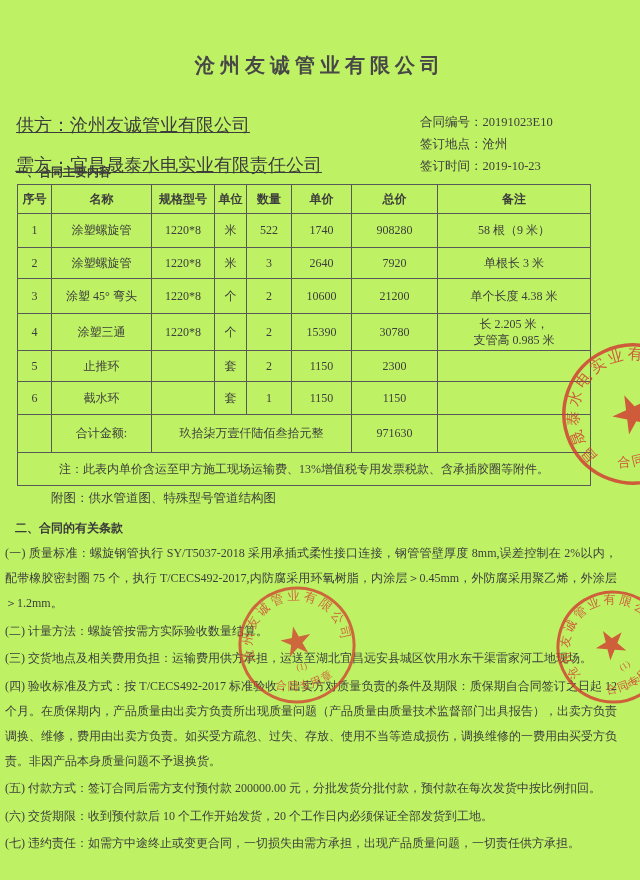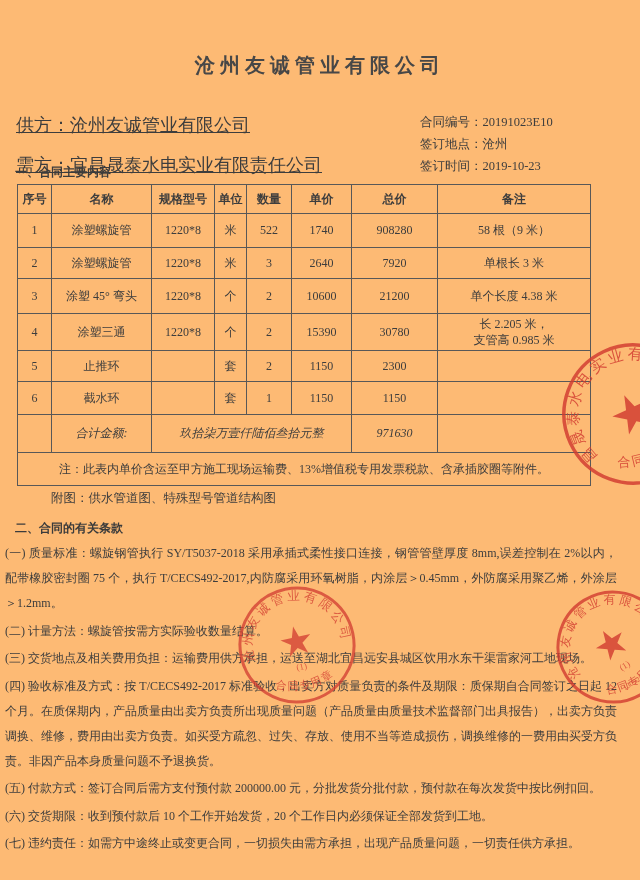--- a/index.html
+++ b/index.html
@@ -1,34 +1,34 @@
 <!DOCTYPE html>
 <html><head>
 <meta charset="utf-8">
 <style>
   html,body{margin:0;padding:0;background:#ffffff;}
-  .page{position:relative;width:640px;height:880px;background:#fdba74;overflow:hidden;
+  .page{position:relative;width:640px;height:880px;background:#bef264;overflow:hidden;
         font-family:"Liberation Serif","DejaVu Serif",serif;color:#3d3d3d;}
   .title{position:absolute;top:52px;left:0;width:100%;text-align:center;
          font-size:20px;font-weight:600;letter-spacing:5px;color:#474747;}
   .subtitle{position:absolute;top:85px;left:0;width:100%;text-align:center;
          font-size:18px;font-weight:600;letter-spacing:9px;color:#474747;}
   .meta-left{position:absolute;top:113px;left:16px;font-size:18px;text-decoration:underline;}
   .meta-left .line2{margin-top:16px;text-align:center;}
   .meta-right{position:absolute;top:111px;left:420px;font-size:12.5px;line-height:22px;}
   .sec-heading{position:absolute;left:15px;font-size:12px;font-weight:600;color:#3b3b3b;}
   .h1{top:164px;}
   .h2{top:520px;}
   table.contract{position:absolute;top:184px;left:17px;width:573px;border-collapse:collapse;
         table-layout:fixed;font-size:12px;color:#3d3d3d;}
   table.contract th,table.contract td{border:1px solid #585858;text-align:center;
         padding:1px 2px;font-weight:normal;overflow:hidden;}
   table.contract th{font-weight:600;}
   tr.h-head{height:29px;} tr.h-r1{height:34px;} tr.h-r2{height:31px;} tr.h-r3{height:35px;}
-  tr.h-r4{height:37px;} tr.h-r5{height:31px;} tr.h-r6{height:33px;} tr.h-rt{height:38px;font-style:italic;}
+  tr.h-r4{height:37px;} tr.h-r5{height:31px;} tr.h-r6{height:33px;} tr.h-rt{height:38px;}
   tr.h-rn{height:33px;}
   td.remark{white-space:pre-line;line-height:1.35;}
   td.note-cell{text-align:left;padding:3px 7px;font-size:12px;}
   .attachment{position:absolute;top:490px;left:15px;font-size:12.5px;padding-left:36px;}
   .clauses{position:absolute;top:541px;left:5px;width:612px;font-size:12px;}
   .clauses p{margin:0 0 2.5px 0;line-height:25px;text-align:justify;}
   .seal{position:absolute;pointer-events:none;}
   .seal-buyer{left:551px;top:332px;width:164px;height:164px;transform:rotate(-25deg);opacity:.82;}
   .seal-mid{left:234px;top:582px;width:126px;height:126px;transform:rotate(-12deg);opacity:.75;}
   .seal-right{left:552px;top:586px;width:122px;height:122px;transform:rotate(-32deg);opacity:.8;}

